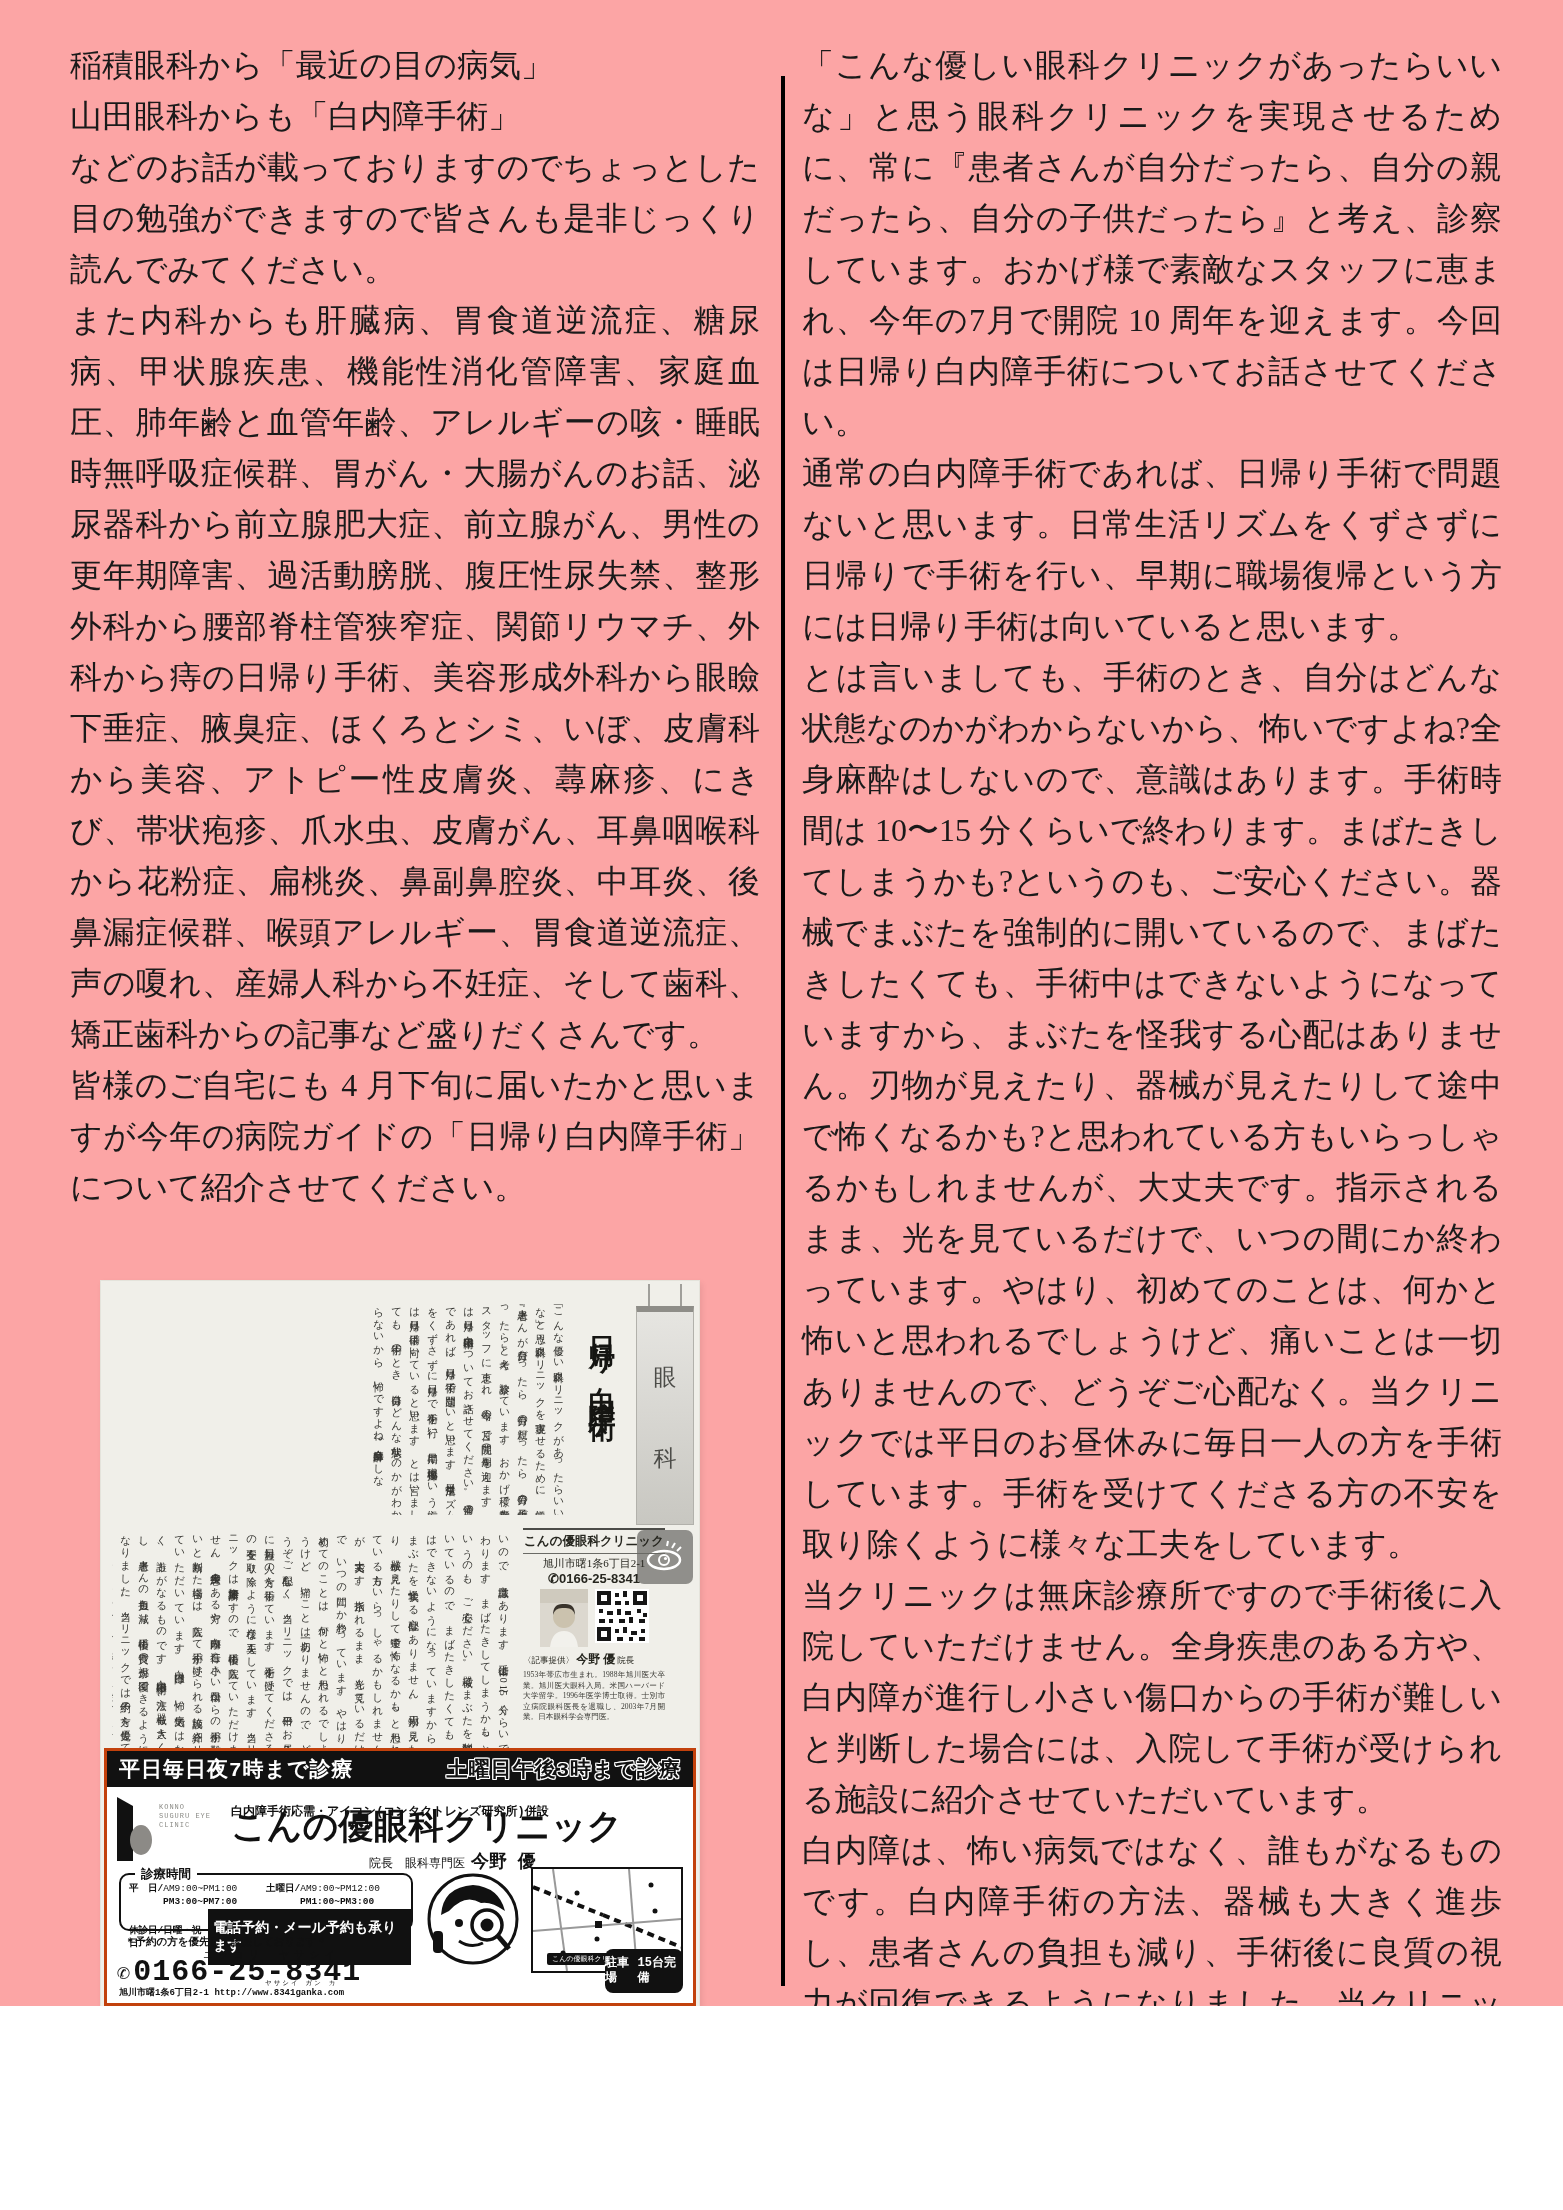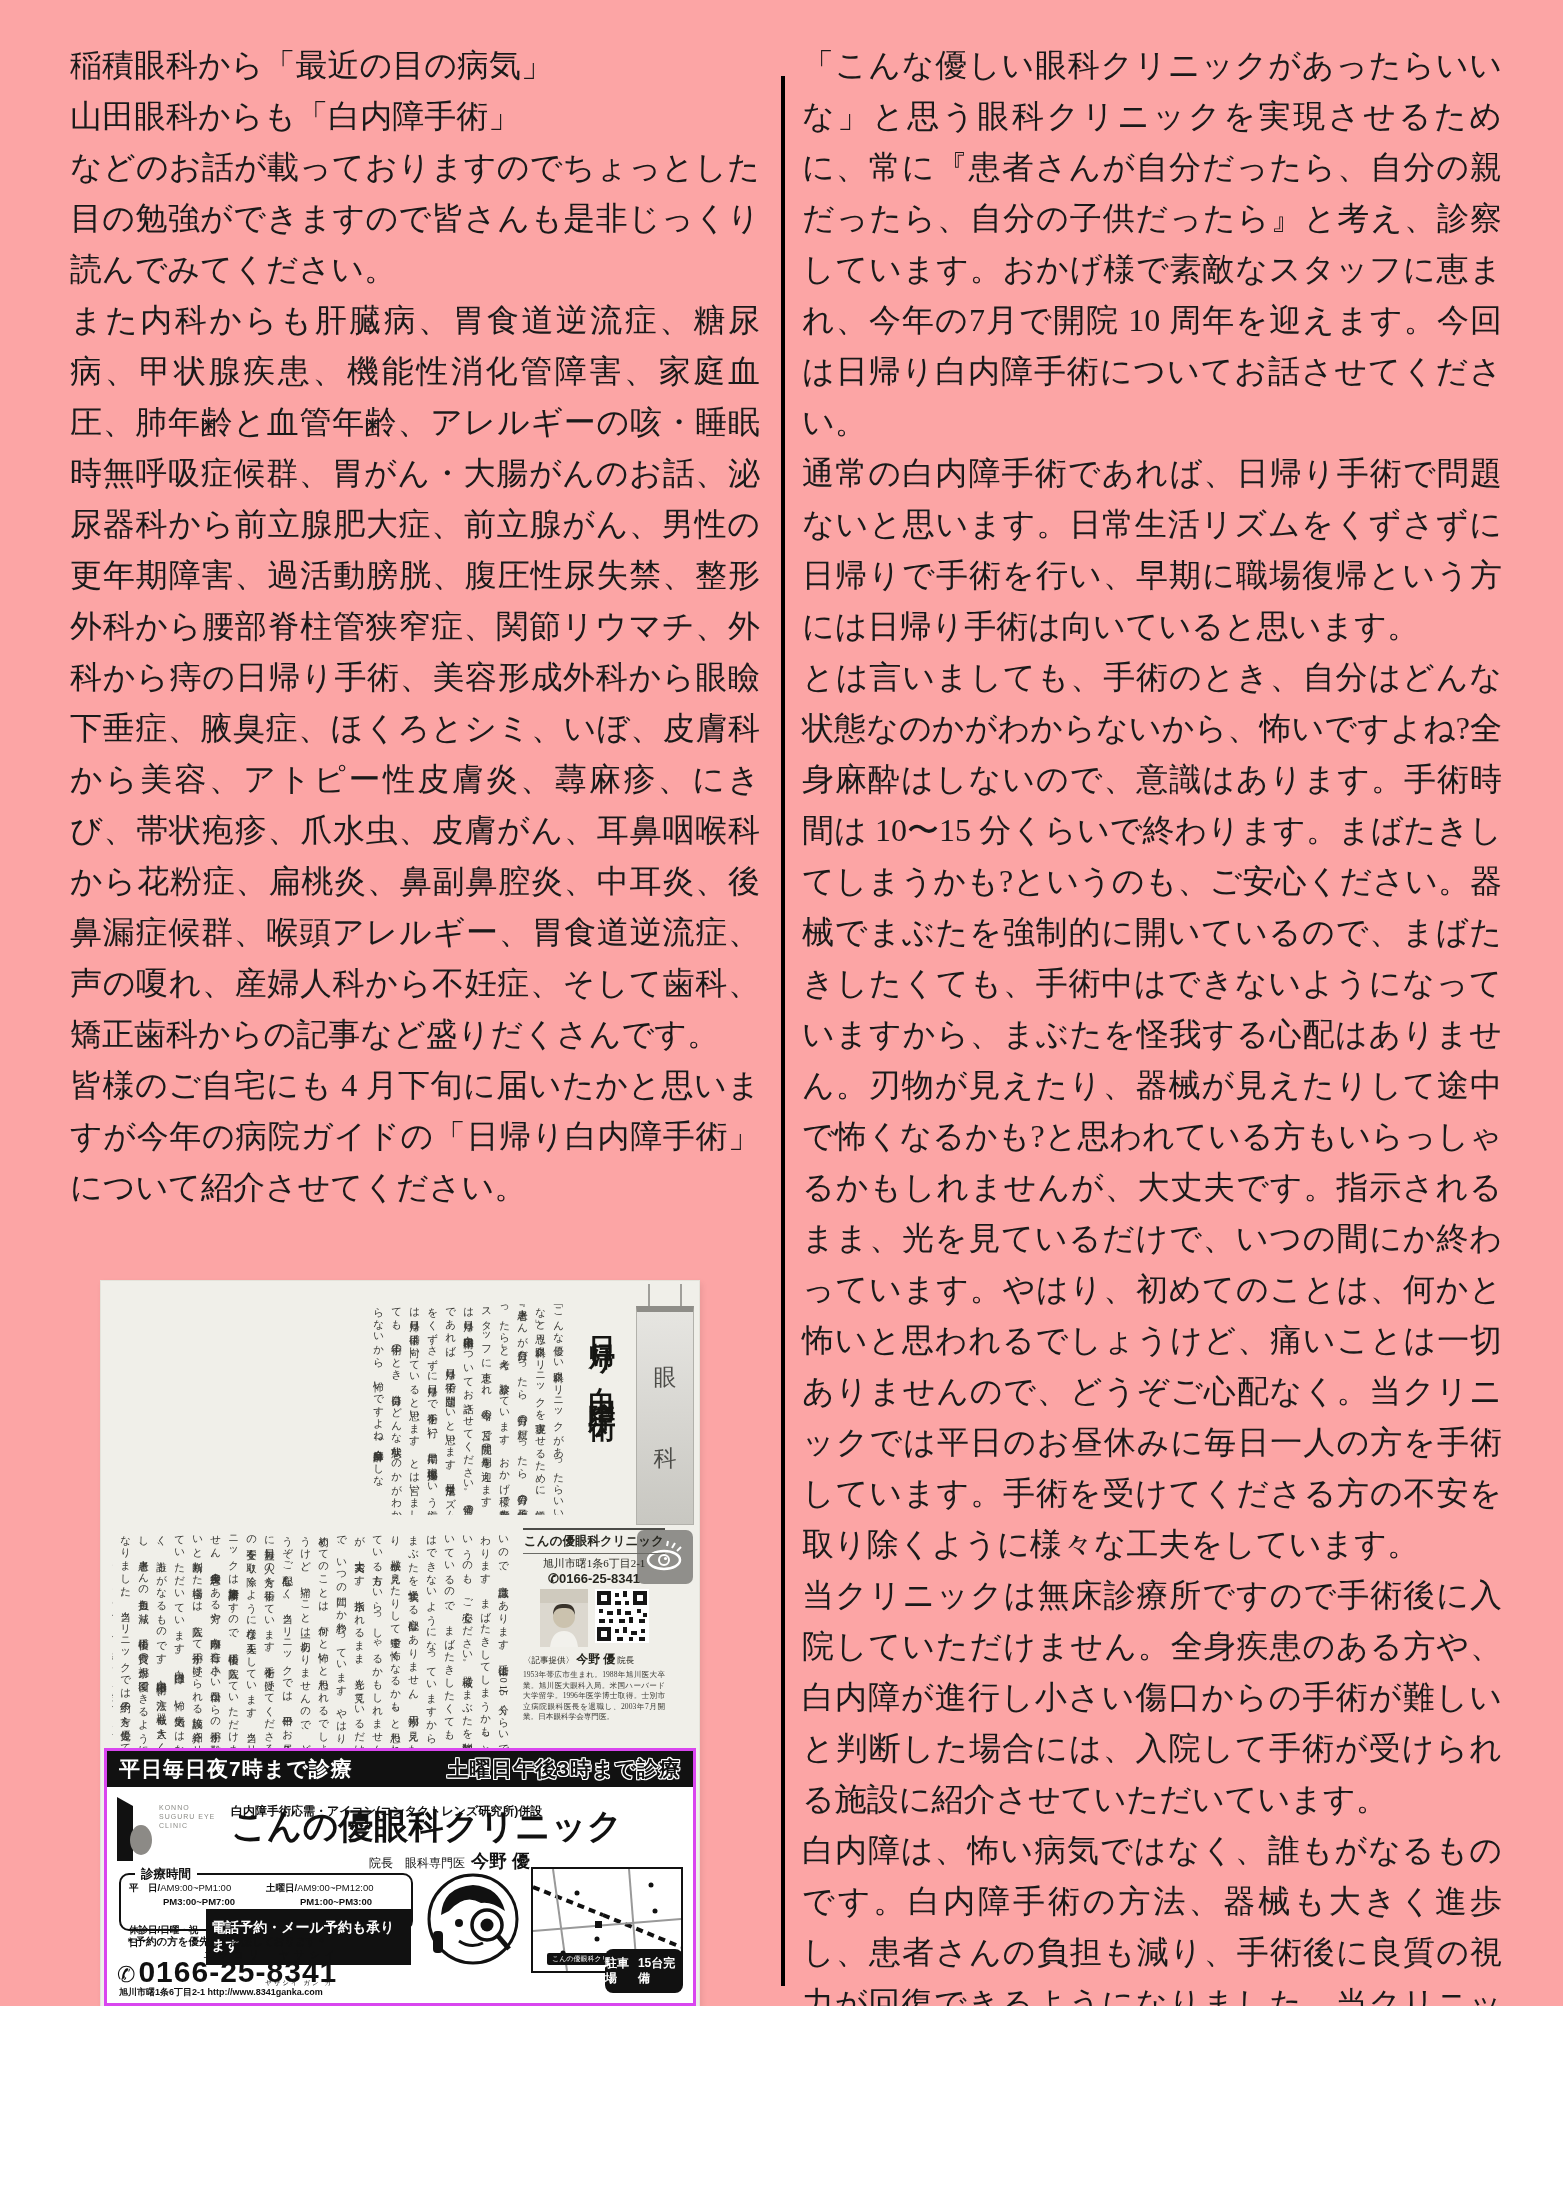--- a/index.html
+++ b/index.html
@@ -39,21 +39,21 @@
            text-align:center;padding:3px 0;}
   .cb-addr{font-size:11px;text-align:center;margin-top:2px;}
   .cb-phone{font-size:13px;font-weight:bold;text-align:center;font-family:"Liberation Sans",sans-serif;}
   .cb-media{display:flex;gap:7px;justify-content:center;margin-top:3px;}
   .cb-credit{font-size:8.5px;margin-top:4px;}
   .cb-credit .dname{font-size:12px;font-weight:bold;}
   .cb-bio{font-size:7.6px;line-height:10.5px;margin-top:2px;text-align:justify;color:#3a3a35;}
 
   
   .ad{position:absolute;left:4px;top:468px;width:586px;height:252px;background:#fff;
-      border:3px solid #d946ef;font-family:Liberation Sans, sans-serif;color:#111;}
+      border:3px solid #c2410c;font-family:Liberation Mono, monospace;color:#111;}
   .ad-bar{position:absolute;top:0;left:0;right:0;height:36px;background:#111;color:#fff;
           display:flex;align-items:center;justify-content:space-between;padding:0 12px;
           box-sizing:border-box;font-weight:bold;font-size:21px;letter-spacing:1px;}
   .hollow{color:#111;text-shadow:-1px -1px 0 #fff,1px -1px 0 #fff,-1px 1px 0 #fff,1px 1px 0 #fff,
           0 -1px 0 #fff,0 1px 0 #fff,-1px 0 0 #fff,1px 0 0 #fff;}
   .ad-sub{position:absolute;top:52px;left:124px;font-size:12px;font-weight:bold;}
   .ad-logo{position:absolute;top:46px;left:10px;width:112px;height:66px;}
   .logo-bar{position:absolute;left:0;top:0;width:16px;height:64px;background:#111;
             clip-path:polygon(0 0,100% 14%,100% 100%,0 100%);}
   .logo-dot{position:absolute;left:13px;top:28px;width:22px;height:30px;background:#8c8a86;border-radius:50%;}

